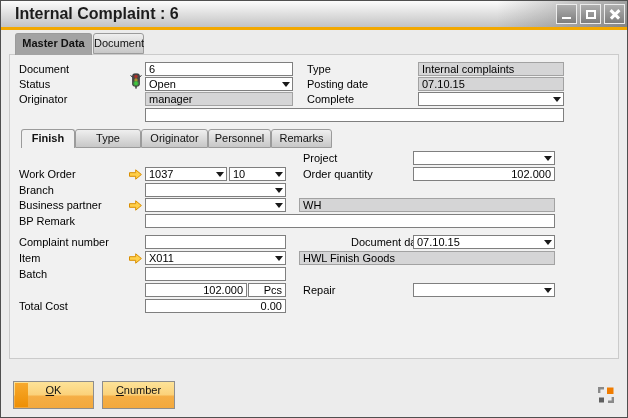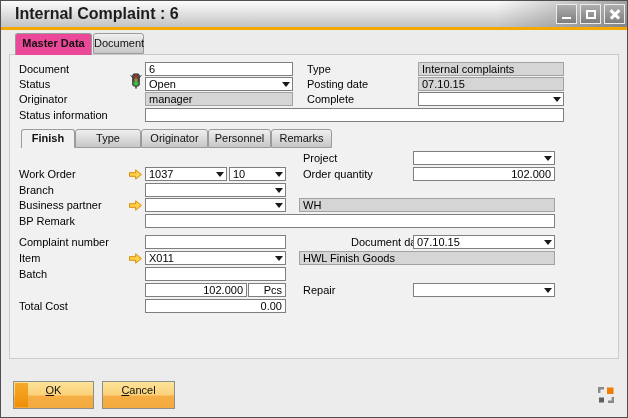--- a/index.html
+++ b/index.html
@@ -15,21 +15,21 @@
   .glyph-max{position:absolute;left:5px;top:5px;width:10px;height:9px;border:2px solid #fff;box-sizing:border-box;}
   .glyph-x{position:absolute;inset:0;}
   .glyph-x::before,.glyph-x::after{content:"";position:absolute;left:4px;top:8px;width:12px;height:2.5px;background:#fff;}
   .glyph-x::before{transform:rotate(45deg);}
   .glyph-x::after{transform:rotate(-45deg);}
   .orange-bar{position:absolute;left:0;right:0;top:26px;height:3px;background:#f2a800;}
 
   
   .tab{position:absolute;box-sizing:border-box;border:1px solid #9b9b9b;border-radius:3px 3px 0 0;background:linear-gradient(180deg,#efefef,#c7c7c7);font-size:11px;text-align:center;color:#111;cursor:pointer;}
   .maintab{top:32px;height:21px;line-height:19px;z-index:2;}
-  .maintab.active{height:22px;background:#ec4899;border-bottom:none;font-weight:700;z-index:4;}
+  .maintab.active{height:22px;background:#a3a3a3;border-bottom:none;font-weight:700;z-index:4;}
   .dtab{top:128px;height:19px;line-height:17px;z-index:2;}
   .dtab.active{background:#f1f1f1;border-bottom:none;font-weight:700;z-index:3;}
 
   
   .frame{position:absolute;left:8px;top:53px;width:610px;height:305px;box-sizing:border-box;border:1px solid #cbcbcb;background:#f1f1f1;z-index:1;}
 
   
   .lbl{position:absolute;font-size:11px;color:#000;height:14px;line-height:14px;white-space:nowrap;z-index:2;}
   .field{position:absolute;height:14px;box-sizing:border-box;background:#fff;border:1px solid #7f7f7f;font-size:11px;line-height:12px;padding:0 3px;color:#000;white-space:nowrap;overflow:hidden;z-index:2;}
   .field.disabled{background:#d5d5d6;border-color:#a2a2a2;}
@@ -82,21 +82,20 @@
     <circle cx="8" cy="10.4" r="2.9" fill="rgba(70,230,70,0.35)"></circle>
     <circle cx="8" cy="10.4" r="1.8" fill="#3ec73e"></circle>
     <path d="M2.5 2.5 L4.5 4" stroke="#242424" stroke-width="1"></path>
     <path d="M13.5 2.5 L11.5 4" stroke="#242424" stroke-width="1"></path>
   </svg>
   <div class="field combo" style="left:144px;top:76px;width:148px;"><span>Open</span><span class="arr"></span></div>
 
   <div class="lbl" style="left:18px;top:91px;">Originator</div>
   <div class="field disabled" style="left:144px;top:91px;width:148px;">manager</div>
 
-  <div class="lbl" style="left:18px;top:107px;">Status information</div>
   <div class="field" style="left:144px;top:107px;width:419px;"></div>
 
   <div class="lbl" style="left:306px;top:61px;">Type</div>
   <div class="field disabled" style="left:417px;top:61px;width:146px;">Internal complaints</div>
 
   <div class="lbl" style="left:306px;top:76px;">Posting date</div>
   <div class="field disabled" style="left:417px;top:76px;width:146px;">07.10.15</div>
 
   <div class="lbl" style="left:306px;top:91px;">Complete</div>
   <div class="field combo" style="left:417px;top:91px;width:146px;"><span></span><span class="arr"></span></div>
@@ -157,21 +156,21 @@
   <div class="field num" style="left:144px;top:282px;width:102px;">102.000</div>
   <div class="field" style="left:247px;top:282px;width:38px;text-align:right;">Pcs</div>
 
   <div class="lbl" style="left:18px;top:298px;">Total Cost</div>
   <div class="field num" style="left:144px;top:298px;width:141px;">0.00</div>
 
   <div class="btn btn-ok" style="left:12px;width:81px;">
     <span class="btxt"><span class="accel">O</span><span>K</span></span>
   </div>
   <div class="btn" style="left:101px;width:73px;">
-    <span class="btxt"><span class="accel">C</span><span>ancel</span></span>
+    <span class="btxt"><span class="accel">C</span><span>number</span></span>
   </div>
 
   <svg class="icon" style="left:596px;top:385px;" width="18" height="18" viewBox="0 0 18 18">
     <path d="M2.2 7 V2.2 H7" stroke="#8a8a8a" stroke-width="2.4" fill="none"></path>
     <rect x="10" y="1.5" width="6.5" height="6.5" fill="#f07c00"></rect>
     <rect x="2" y="11.5" width="5" height="5" fill="#5f5f5f"></rect>
     <path d="M15.8 11 V15.8 H11" stroke="#8a8a8a" stroke-width="2.4" fill="none"></path>
   </svg>
 
 </div>

